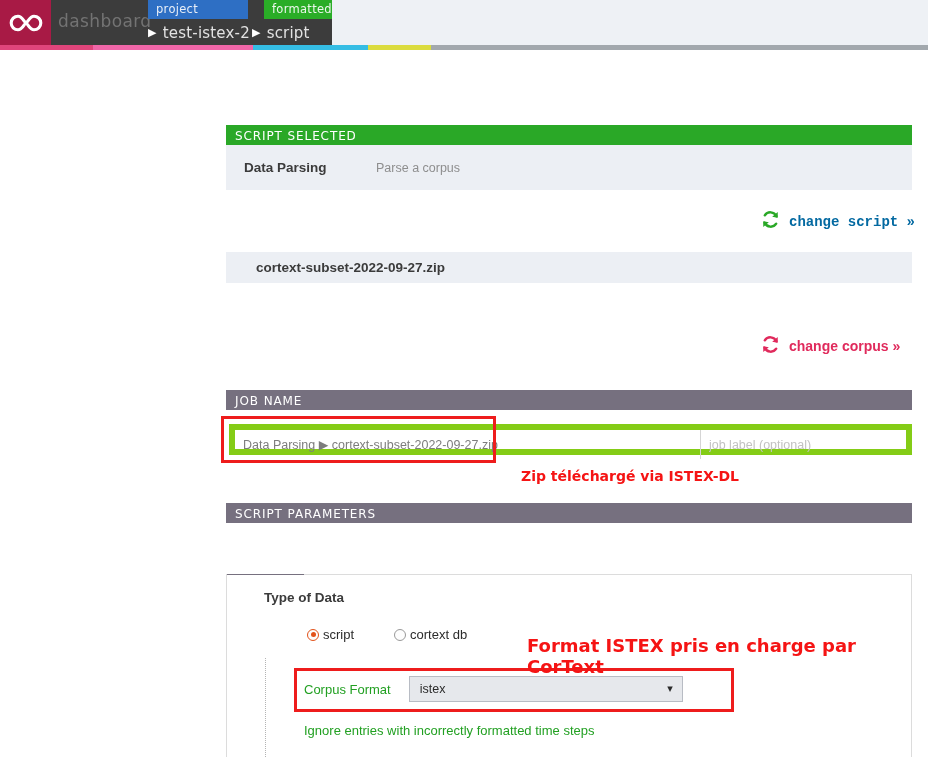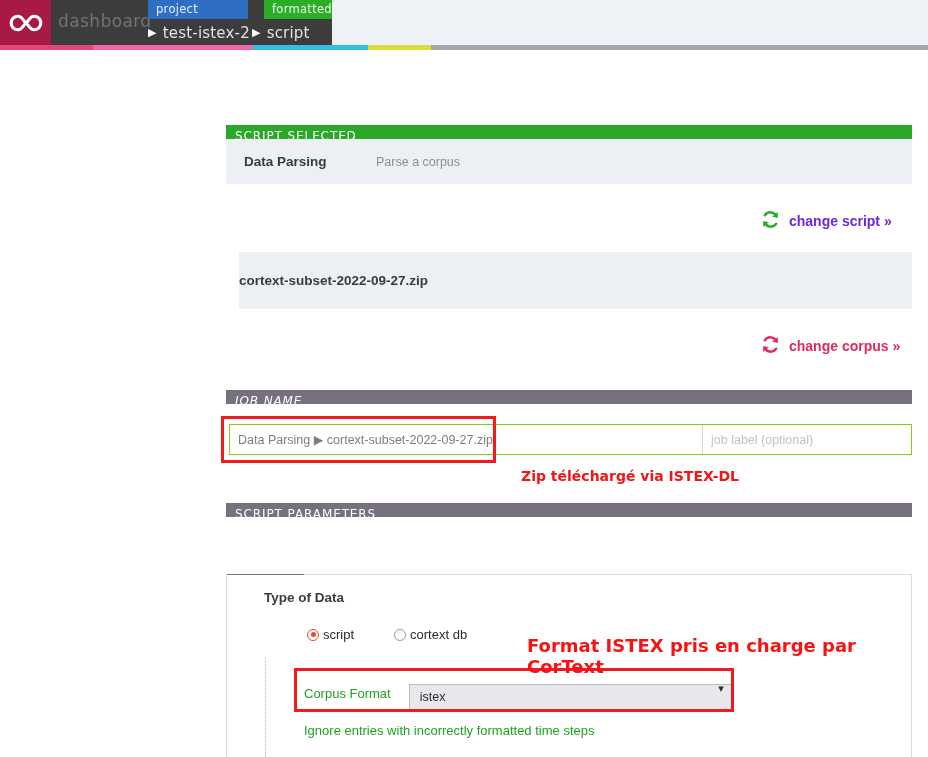--- a/index.html
+++ b/index.html
@@ -102,21 +102,21 @@
   
   .content {
     position: relative;
     width: 928px;
     height: 707px;
   }
 
   .panel { position: absolute; }
 
   .panel-head {
-    height: 14px;
+    height: 20px;
     color: #ffffff;
     font-size: 12px;
     letter-spacing: 0.9px;
     line-height: 22px;
     padding-left: 9px;
     font-family: "DejaVu Sans", sans-serif;
   }
   .head-green  { background: #2aa827; }
   .head-pink   { background: #e02a5c; }
   .head-purple { background: #76707f; }
@@ -141,30 +141,30 @@
   .change-link {
     position: absolute;
     display: flex;
     align-items: center;
     gap: 9px;
     font-weight: bold;
     font-size: 14px;
     cursor: pointer;
     text-decoration: none;
   }
-  .link-green { color: #6d28d9; }
+  .link-green { color: #0369a1; font-family: Liberation Mono, monospace; }
   .link-pink  { color: #e02a5c; }
 
   
   .jobrow {
     position: absolute;
     left: 229px; top: 379px;
     width: 683px; height: 31px;
     background: #ffffff;
-    border: 1px solid #84cc16;
+    border: 6px solid #84cc16;
     display: flex;
   }
   .jobrow input {
     border: none;
     outline: none;
     background: transparent;
     height: 29px;
     font-size: 12.5px;
     color: #7d7d7d;
     font-family: "Liberation Sans", sans-serif;
@@ -272,31 +272,30 @@
 
   .fmt-row {
     position: absolute;
     left: 77px; top: 101px;
     display: flex;
     align-items: center;
     gap: 18px;
     justify-content: space-between;
   }
   .fmt-select {
-    width: 325px; height: 26px;
+    width: 274px; height: 26px;
     background: #e6e8ec;
     border: 1px solid #b8bcc4;
     font-size: 12.5px;
     color: #2b2b2b;
     font-family: "Liberation Sans", sans-serif;
     padding-left: 10px;
     appearance: none;
     -webkit-appearance: none;
     cursor: pointer;
-    margin-top: 8px;
   }
   .sel-wrap { position: relative; }
   .sel-chev {
     position: absolute;
     right: 10px; top: 6px;
     pointer-events: none;
     color: #2b2b2b;
     font-size: 11px;
   }
 
@@ -354,38 +353,38 @@
         <path d="M16.2 6.6 A7 7 0 0 0 4.0 5.6" fill="none" stroke="#2aa827" stroke-width="2.6" stroke-linecap="round"></path>
         <path d="M3.8 13.4 A7 7 0 0 0 16.0 14.4" fill="none" stroke="#2aa827" stroke-width="2.6" stroke-linecap="round"></path>
         <polygon points="17.6,2.2 17.6,8.2 11.8,7.0" fill="#2aa827"></polygon>
         <polygon points="2.4,17.8 2.4,11.8 8.2,13.0" fill="#2aa827"></polygon>
       </svg>
     </span>
     <span>change script »</span>
   </a>
 
   <div class="panel" style="left:226px; top:207px; width:686px;">
-    <div class="panel-body" style="height:57px; padding-left:0;margin-left:13px;">
+    <div class="panel-body" style="height:31px; padding-left:30px;">
       <span class="lbl-bold">cortext-subset-2022-09-27.zip</span>
     </div>
   </div>
 
   <a class="change-link link-pink" style="left:761px; top:290px;">
     <span>
       <svg width="19" height="19" viewBox="0 0 20 20">
         <path d="M16.2 6.6 A7 7 0 0 0 4.0 5.6" fill="none" stroke="#e02a5c" stroke-width="2.6" stroke-linecap="round"></path>
         <path d="M3.8 13.4 A7 7 0 0 0 16.0 14.4" fill="none" stroke="#e02a5c" stroke-width="2.6" stroke-linecap="round"></path>
         <polygon points="17.6,2.2 17.6,8.2 11.8,7.0" fill="#e02a5c"></polygon>
         <polygon points="2.4,17.8 2.4,11.8 8.2,13.0" fill="#e02a5c"></polygon>
       </svg>
     </span>
     <span>change corpus »</span>
   </a>
 
-  <div class="panel" style="left:226px; top:345px; width:686px;font-style:italic;">
+  <div class="panel" style="left:226px; top:345px; width:686px;">
     <div class="panel-head head-purple">JOB NAME</div>
   </div>
 
   <div class="jobrow">
     <input class="job-name-input" type="text" value="Data Parsing ▶ cortext-subset-2022-09-27.zip" style="">
     <input class="job-label-input" type="text" placeholder="job label (optional)" style="">
   </div>
 
   <div class="redbox" style="left:221px; top:371px; width:275px; height:47px;"></div>
 

